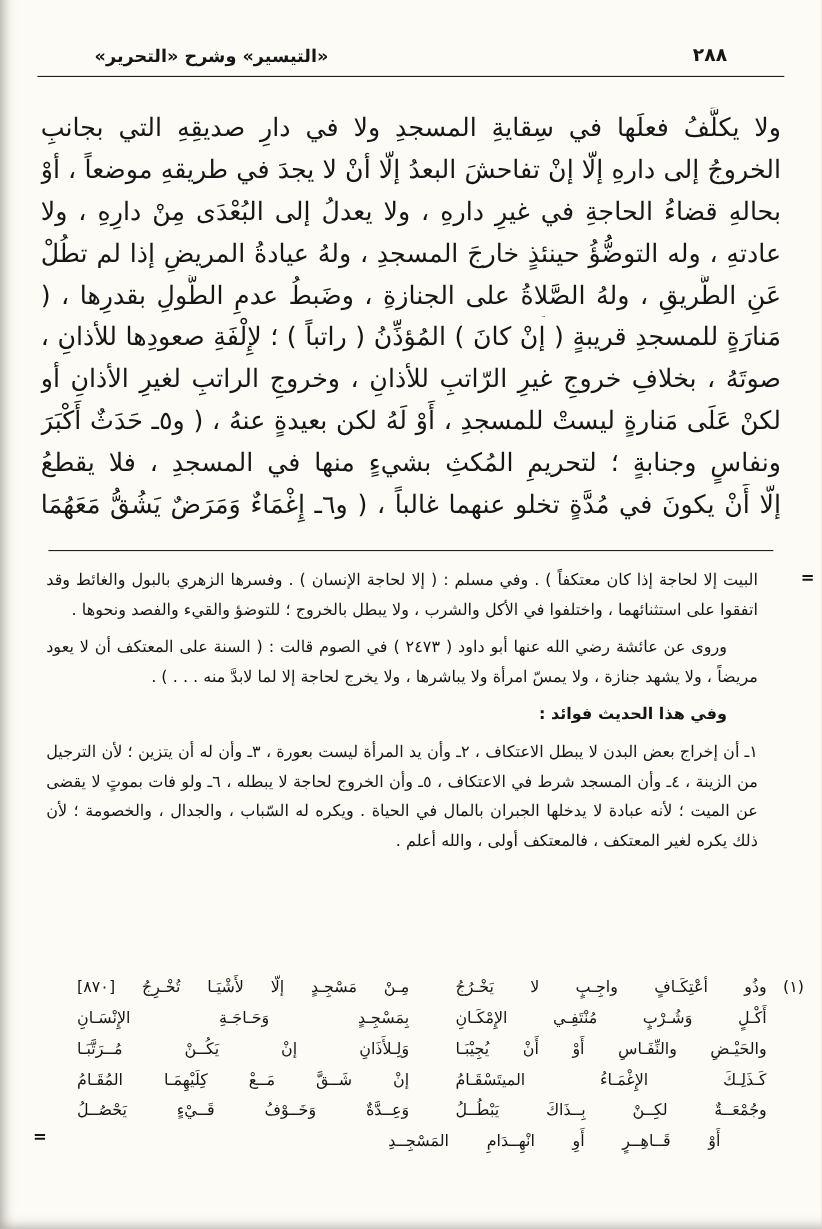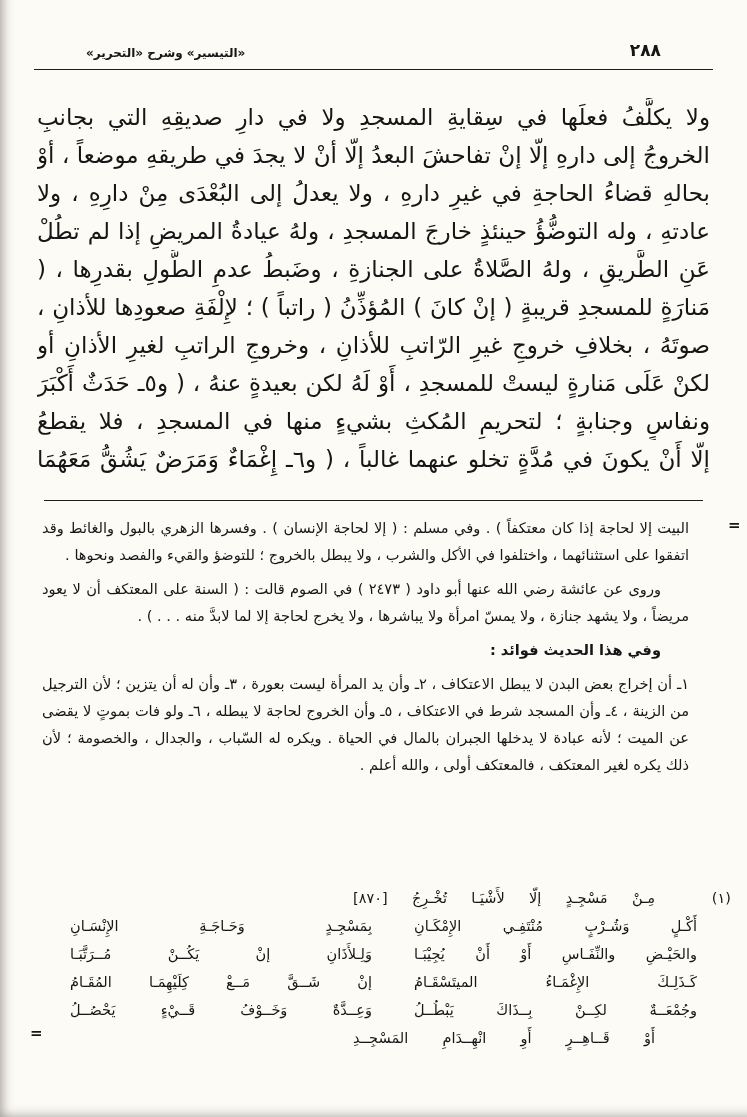--- a/index.html
+++ b/index.html
@@ -18,21 +18,21 @@
     box-shadow: inset 9px -7px 12px -7px rgba(70,62,48,.5);
   }
   
   .header {
     display: flex;
     justify-content: space-between;
     align-items: flex-end;
     padding: 40px 86px 0 86px;
   }
   .page-num { font-size: 17px; font-weight: bold; letter-spacing: 1px; }
-  .header-title { font-size: 12px; font-weight: bold; }
+  .header-title { font-size: 16px; font-weight: bold; }
   .header-rule {
     border: none; border-top: 1.7px solid #1d1d1d;
     margin: 9px 34px 0 34px;
   }
   
   .body-text {
     margin: 28px 37px 0 37px;
     font-size: 23px;
     line-height: 38px;
   }
@@ -113,20 +113,21 @@
   <section class="footnotes">
     <p class="fn-p1">البيت إلا لحاجة إذا كان معتكفاً ) . وفي مسلم : ( إلا لحاجة الإنسان ) . وفسرها الزهري بالبول والغائط وقد اتفقوا على استثنائهما ، واختلفوا في الأكل والشرب ، ولا يبطل بالخروج ؛ للتوضؤ والقيء والفصد ونحوها .</p>
     <p class="fn-p2">وروى عن عائشة رضي الله عنها أبو داود ( ٢٤٧٣ ) في الصوم قالت : ( السنة على المعتكف أن لا يعود مريضاً ، ولا يشهد جنازة ، ولا يمسّ امرأة ولا يباشرها ، ولا يخرج لحاجة إلا لما لابدَّ منه . . . ) .</p>
     <p class="fn-p3">وفي هذا الحديث فوائد :</p>
     <p class="fn-p4">١ـ أن إخراج بعض البدن لا يبطل الاعتكاف ، ٢ـ وأن يد المرأة ليست بعورة ، ٣ـ وأن له أن يتزين ؛ لأن الترجيل من الزينة ، ٤ـ وأن المسجد شرط في الاعتكاف ، ٥ـ وأن الخروج لحاجة لا يبطله ، ٦ـ ولو فات بموتٍ لا يقضى عن الميت ؛ لأنه عبادة لا يدخلها الجبران بالمال في الحياة . ويكره له السّباب ، والجدال ، والخصومة ؛ لأن ذلك يكره لغير المعتكف ، فالمعتكف أولى ، والله أعلم .</p>
   </section>
 
   <section class="poem">
     <div class="poem-row">
       <span class="poem-num">(١)</span>
+      <span class="hemi hemi-right">وذُو أعْتِكَـافٍ واجِـبٍ لا يَخْـرُجُ</span>
       <span class="hemi hemi-left">مِـنْ مَسْجِـدٍ إلّا لأَشْيَـا تُخْـرِجُ [٨٧٠]</span>
     </div>
     <div class="poem-row">
       <span class="poem-num"></span>
       <span class="hemi hemi-right">أَكْـلٍ وَشُـرْبٍ مُنْتَفِـي الإِمْكَـانِ</span>
       <span class="hemi hemi-left">بِمَسْجِـدٍ وَحَـاجَـةِ الإِنْسَـانِ</span>
     </div>
     <div class="poem-row">
       <span class="poem-num"></span>
       <span class="hemi hemi-right">والحَيْـضِ والنِّفَـاسِ أَوْ أَنْ يُجِيْبَـا</span>

